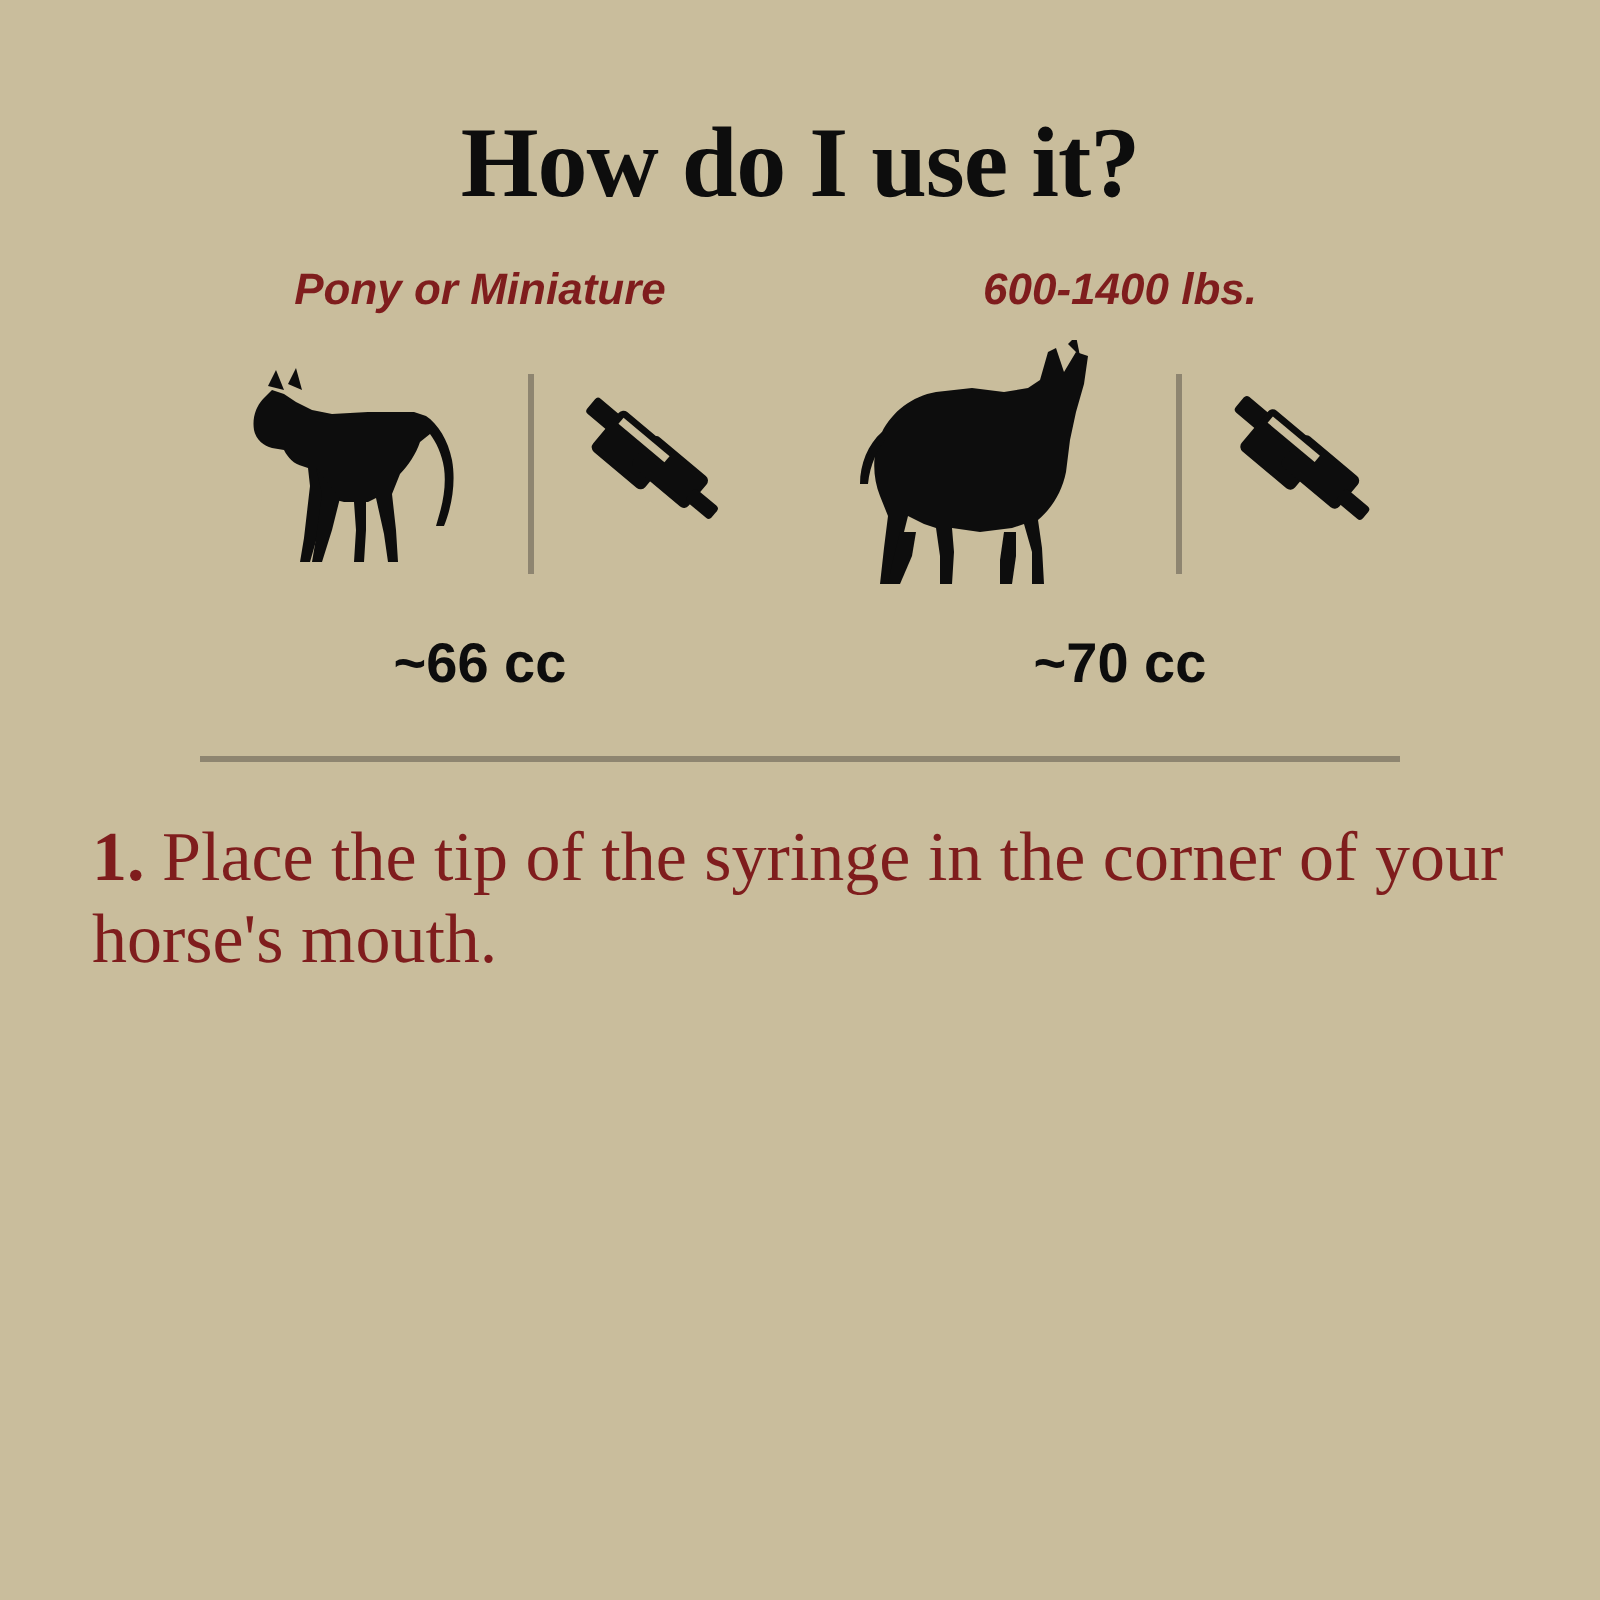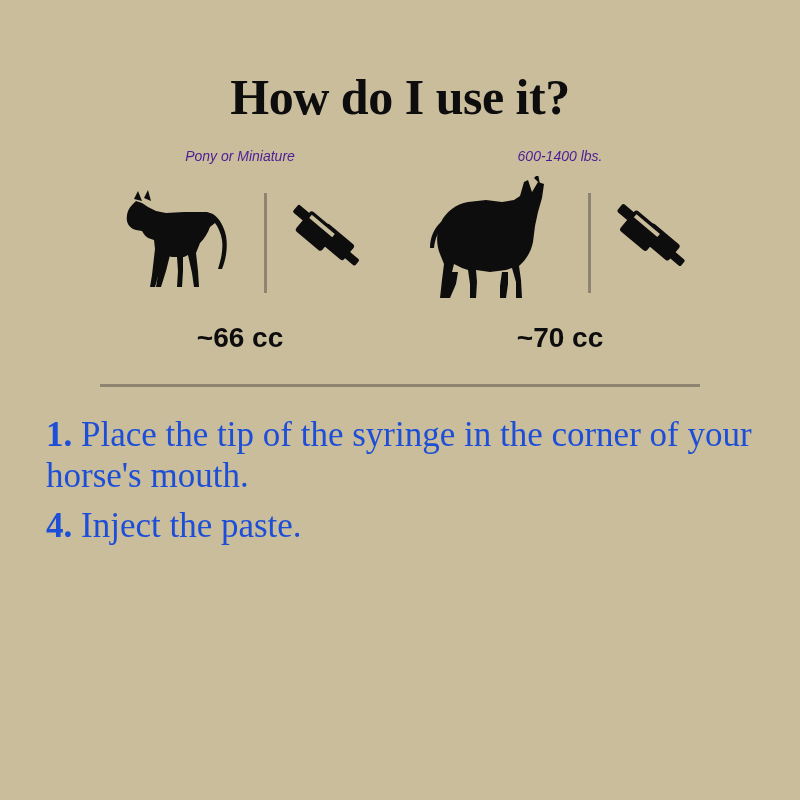--- a/index.html
+++ b/index.html
@@ -22,43 +22,43 @@
   }
 
   
   .title {
     text-align: center;
     font-family: "Liberation Serif", serif;
     font-weight: bold;
     font-size: 50px;
     line-height: 1;
     letter-spacing: -0.5px;
-    padding-top: 72px;
+    padding-top: 56px;
     color: #0d0d0d;
   }
 
   
   .dose-area {
     margin-top: 26px;
     display: flex;
     justify-content: center;
     align-items: flex-start;
   }
   .dose-col {
     width: 320px;
     display: flex;
     flex-direction: column;
     align-items: center;
   }
   .dose-label {
     font-family: "Liberation Sans", sans-serif;
     font-style: italic;
-    font-weight: normal;
-    font-size: 14px;
-    color: #4c1d95;
+    font-weight: bold;
+    font-size: 22px;
+    color: #7f1d1d;
     margin-bottom: 14px;
     white-space: nowrap;
   }
   .dose-row {
     display: flex;
     align-items: center;
     justify-content: center;
     height: 130px;
   }
   .divider-vert {
@@ -87,21 +87,21 @@
   }
 
   
   .steps {
     margin: 28px 46px 0 46px;
   }
   .step {
     font-family: "Liberation Serif", serif;
     font-size: 35px;
     line-height: 1.16;
-    color: #1d4ed8;
+    color: #7f1d1d;
     margin-bottom: 10px;
   }
   .step .num {
     font-weight: bold;
   }
 </style>
 </head>
 <body>
 
 <div class="page">
@@ -182,19 +182,15 @@
 
   </div>
 
   <div class="hrule"></div>
 
   <div class="steps">
     <div class="step">
       <span class="num">1.</span>
       <span>Place the tip of the syringe in the corner of your horse's mouth.</span>
     </div>
-    <div class="step">
-      <span class="num">4.</span>
-      <span>Inject the paste.</span>
-    </div>
   </div>
 
 </div>
 
 </body></html>

